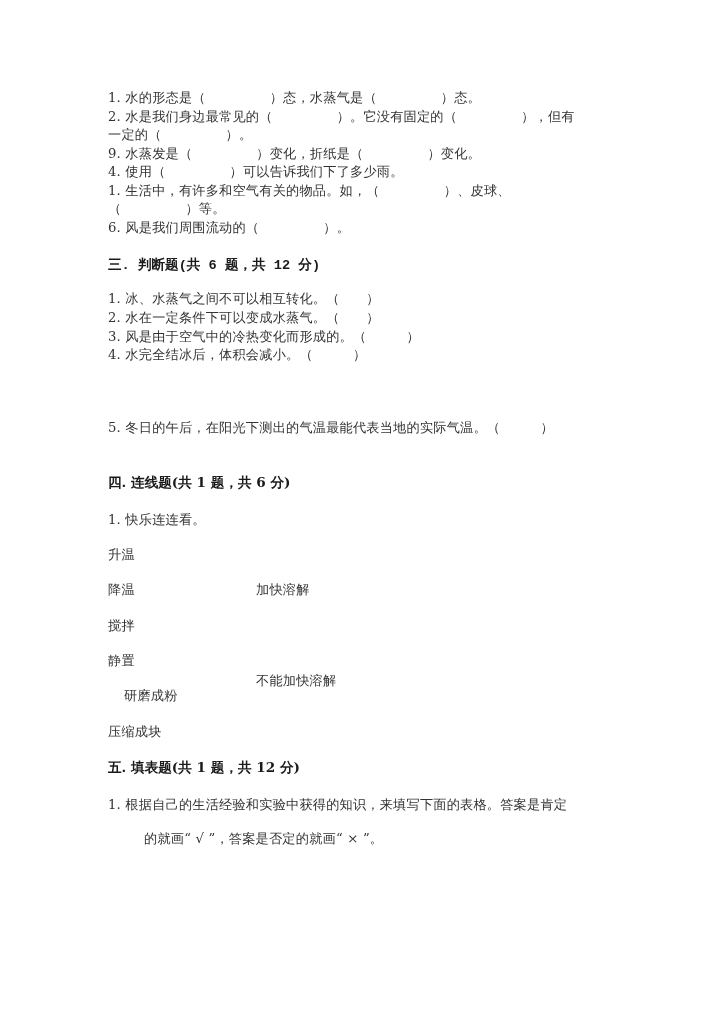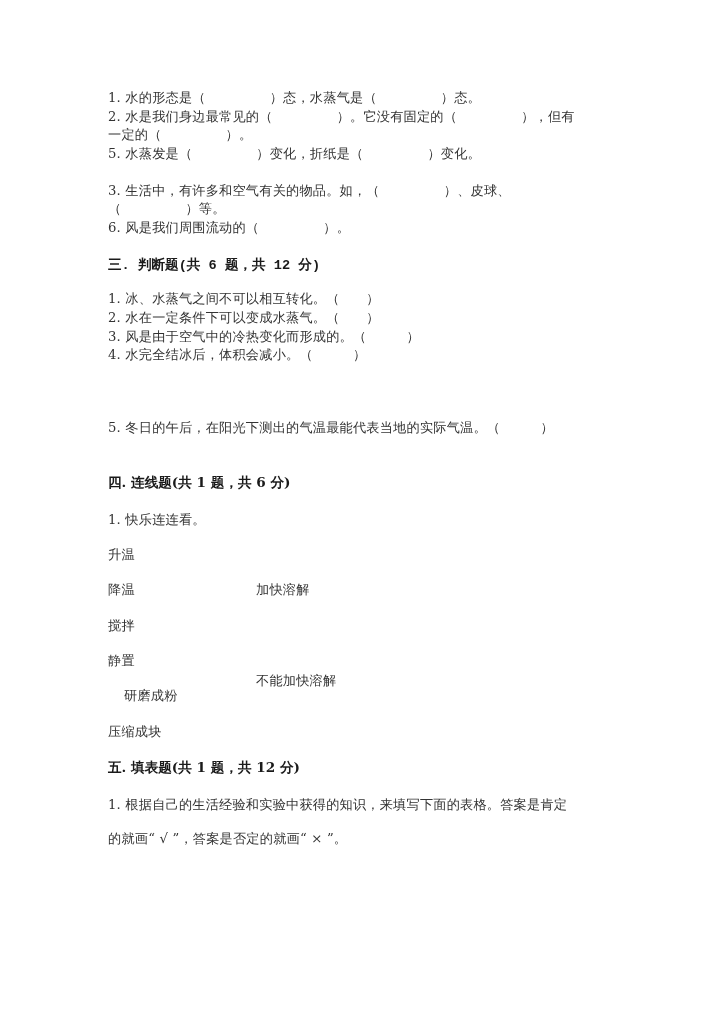--- a/index.html
+++ b/index.html
@@ -28,24 +28,27 @@
   <div class="line" style="top:88px;">
     <span>1. 水的形态是（</span><span class="gap" style="width:64px;"></span><span>）态，水蒸气是（</span><span class="gap" style="width:64px;"></span><span>）态。</span>
   </div>
   <div class="line" style="top:107px;">
     <span>2. 水是我们身边最常见的（</span><span class="gap" style="width:64px;"></span><span>）。它没有固定的（</span><span class="gap" style="width:64px;"></span><span>），但有</span>
   </div>
   <div class="line" style="top:125px;">
     <span>一定的（</span><span class="gap" style="width:64px;"></span><span>）。</span>
   </div>
   <div class="line" style="top:144px;">
-    <span>5. 水蒸发是（</span><span class="gap" style="width:64px;"></span><span>）变化，折纸是（</span><span class="gap" style="width:64px;"></span><span>）变化。</span>
+    <span>9. 水蒸发是（</span><span class="gap" style="width:64px;"></span><span>）变化，折纸是（</span><span class="gap" style="width:64px;"></span><span>）变化。</span>
+  </div>
+  <div class="line" style="top:162px;">
+    <span>4. 使用（</span><span class="gap" style="width:64px;"></span><span>）可以告诉我们下了多少雨。</span>
   </div>
   <div class="line" style="top:181px;">
-    <span>3. 生活中，有许多和空气有关的物品。如，（</span><span class="gap" style="width:64px;"></span><span>）、皮球、</span>
+    <span>1. 生活中，有许多和空气有关的物品。如，（</span><span class="gap" style="width:64px;"></span><span>）、皮球、</span>
   </div>
   <div class="line" style="top:199px;">
     <span>（</span><span class="gap" style="width:64px;"></span><span>）等。</span>
   </div>
   <div class="line" style="top:218px;">
     <span>6. 风是我们周围流动的（</span><span class="gap" style="width:64px;"></span><span>）。</span>
   </div>
 
   <div class="heading" style="top:256px;font-family:Liberation Mono, monospace;">三. 判断题(共 6 题，共 12 分)</div>
   <div class="line" style="top:289px;">1. 冰、水蒸气之间不可以相互转化。（　　）</div>
@@ -61,15 +64,15 @@
   <div class="line" style="top:580px;">降温</div>
   <div class="line right-col" style="top:580px;">加快溶解</div>
   <div class="line" style="top:616px;">搅拌</div>
   <div class="line" style="top:651px;">静置</div>
   <div class="line right-col" style="top:651px;margin-top:20px;">不能加快溶解</div>
   <div class="line" style="top:686px;margin-left:16px;">研磨成粉</div>
   <div class="line" style="top:722px;">压缩成块</div>
 
   <div class="heading" style="top:759px;">五. 填表题(共 1 题，共 12 分)</div>
   <div class="line" style="top:795px;">1. 根据自己的生活经验和实验中获得的知识，来填写下面的表格。答案是肯定</div>
-  <div class="line" style="top:829px;">的就画“ √ ”，答案是否定的就画“ × ”。</div>
+  <div class="line" style="top:829px;margin-left:36px;">的就画“ √ ”，答案是否定的就画“ × ”。</div>
 
 </div>
 
 </body></html>

